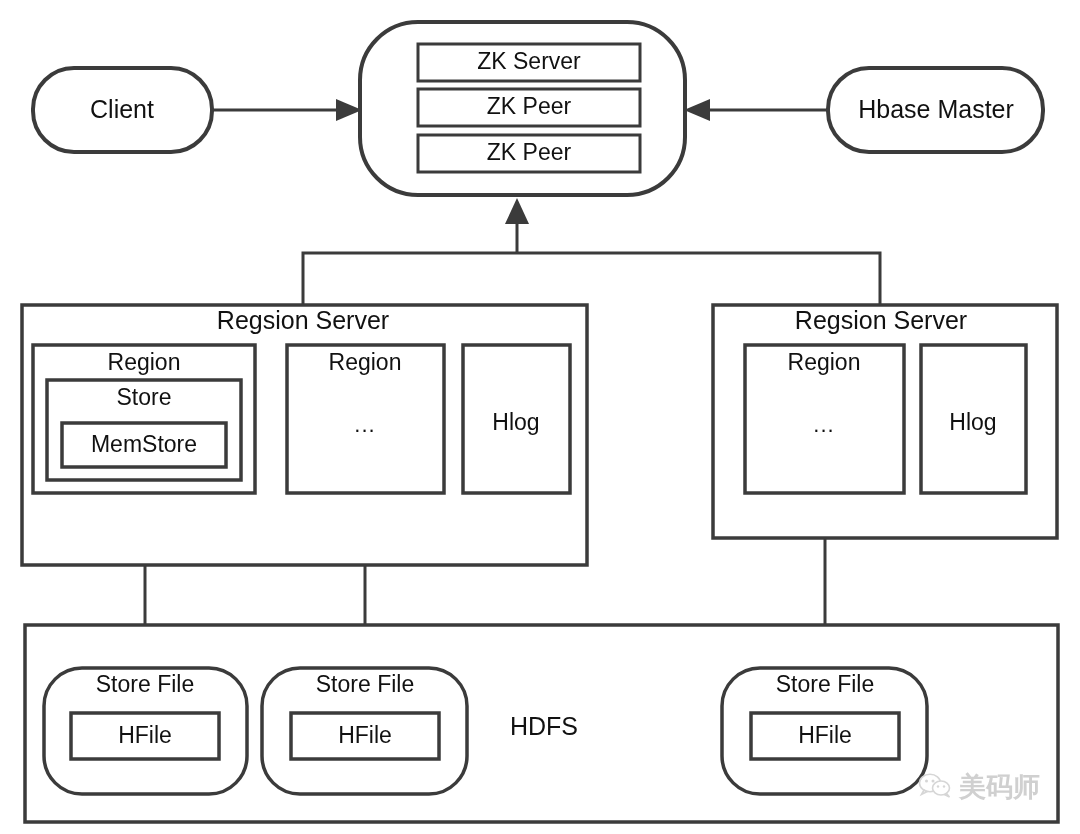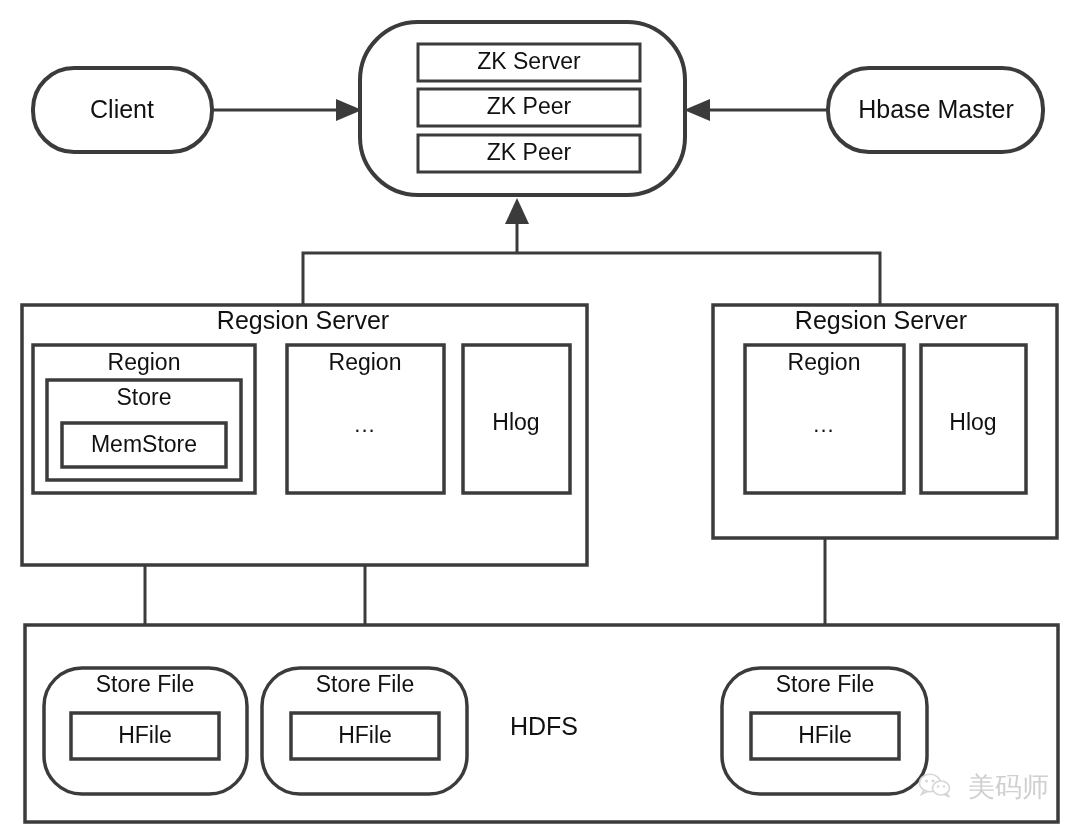--- a/index.html
+++ b/index.html
@@ -46,23 +46,24 @@
     font-size: 23px;
     text-anchor: middle;
     dominant-baseline: middle;
   }
   .lbl-lg { font-size: 25px; }
   .lbl-dots { font-size: 22px; letter-spacing: 1px; }
   .watermark {
     position: absolute;
     display: flex;
     align-items: center;
-    gap: 16px;
+    gap: 7px;
     color: #d2d2d2;
     user-select: none;
+    font-weight: bold;
   }
   .watermark-text {
     font-family: "DejaVu Sans", sans-serif;
     font-size: 27px;
     color: #d0d0d0;
     line-height: 1;
   }
   .watermark-icon { display: block; }
 </style>
 </head>

